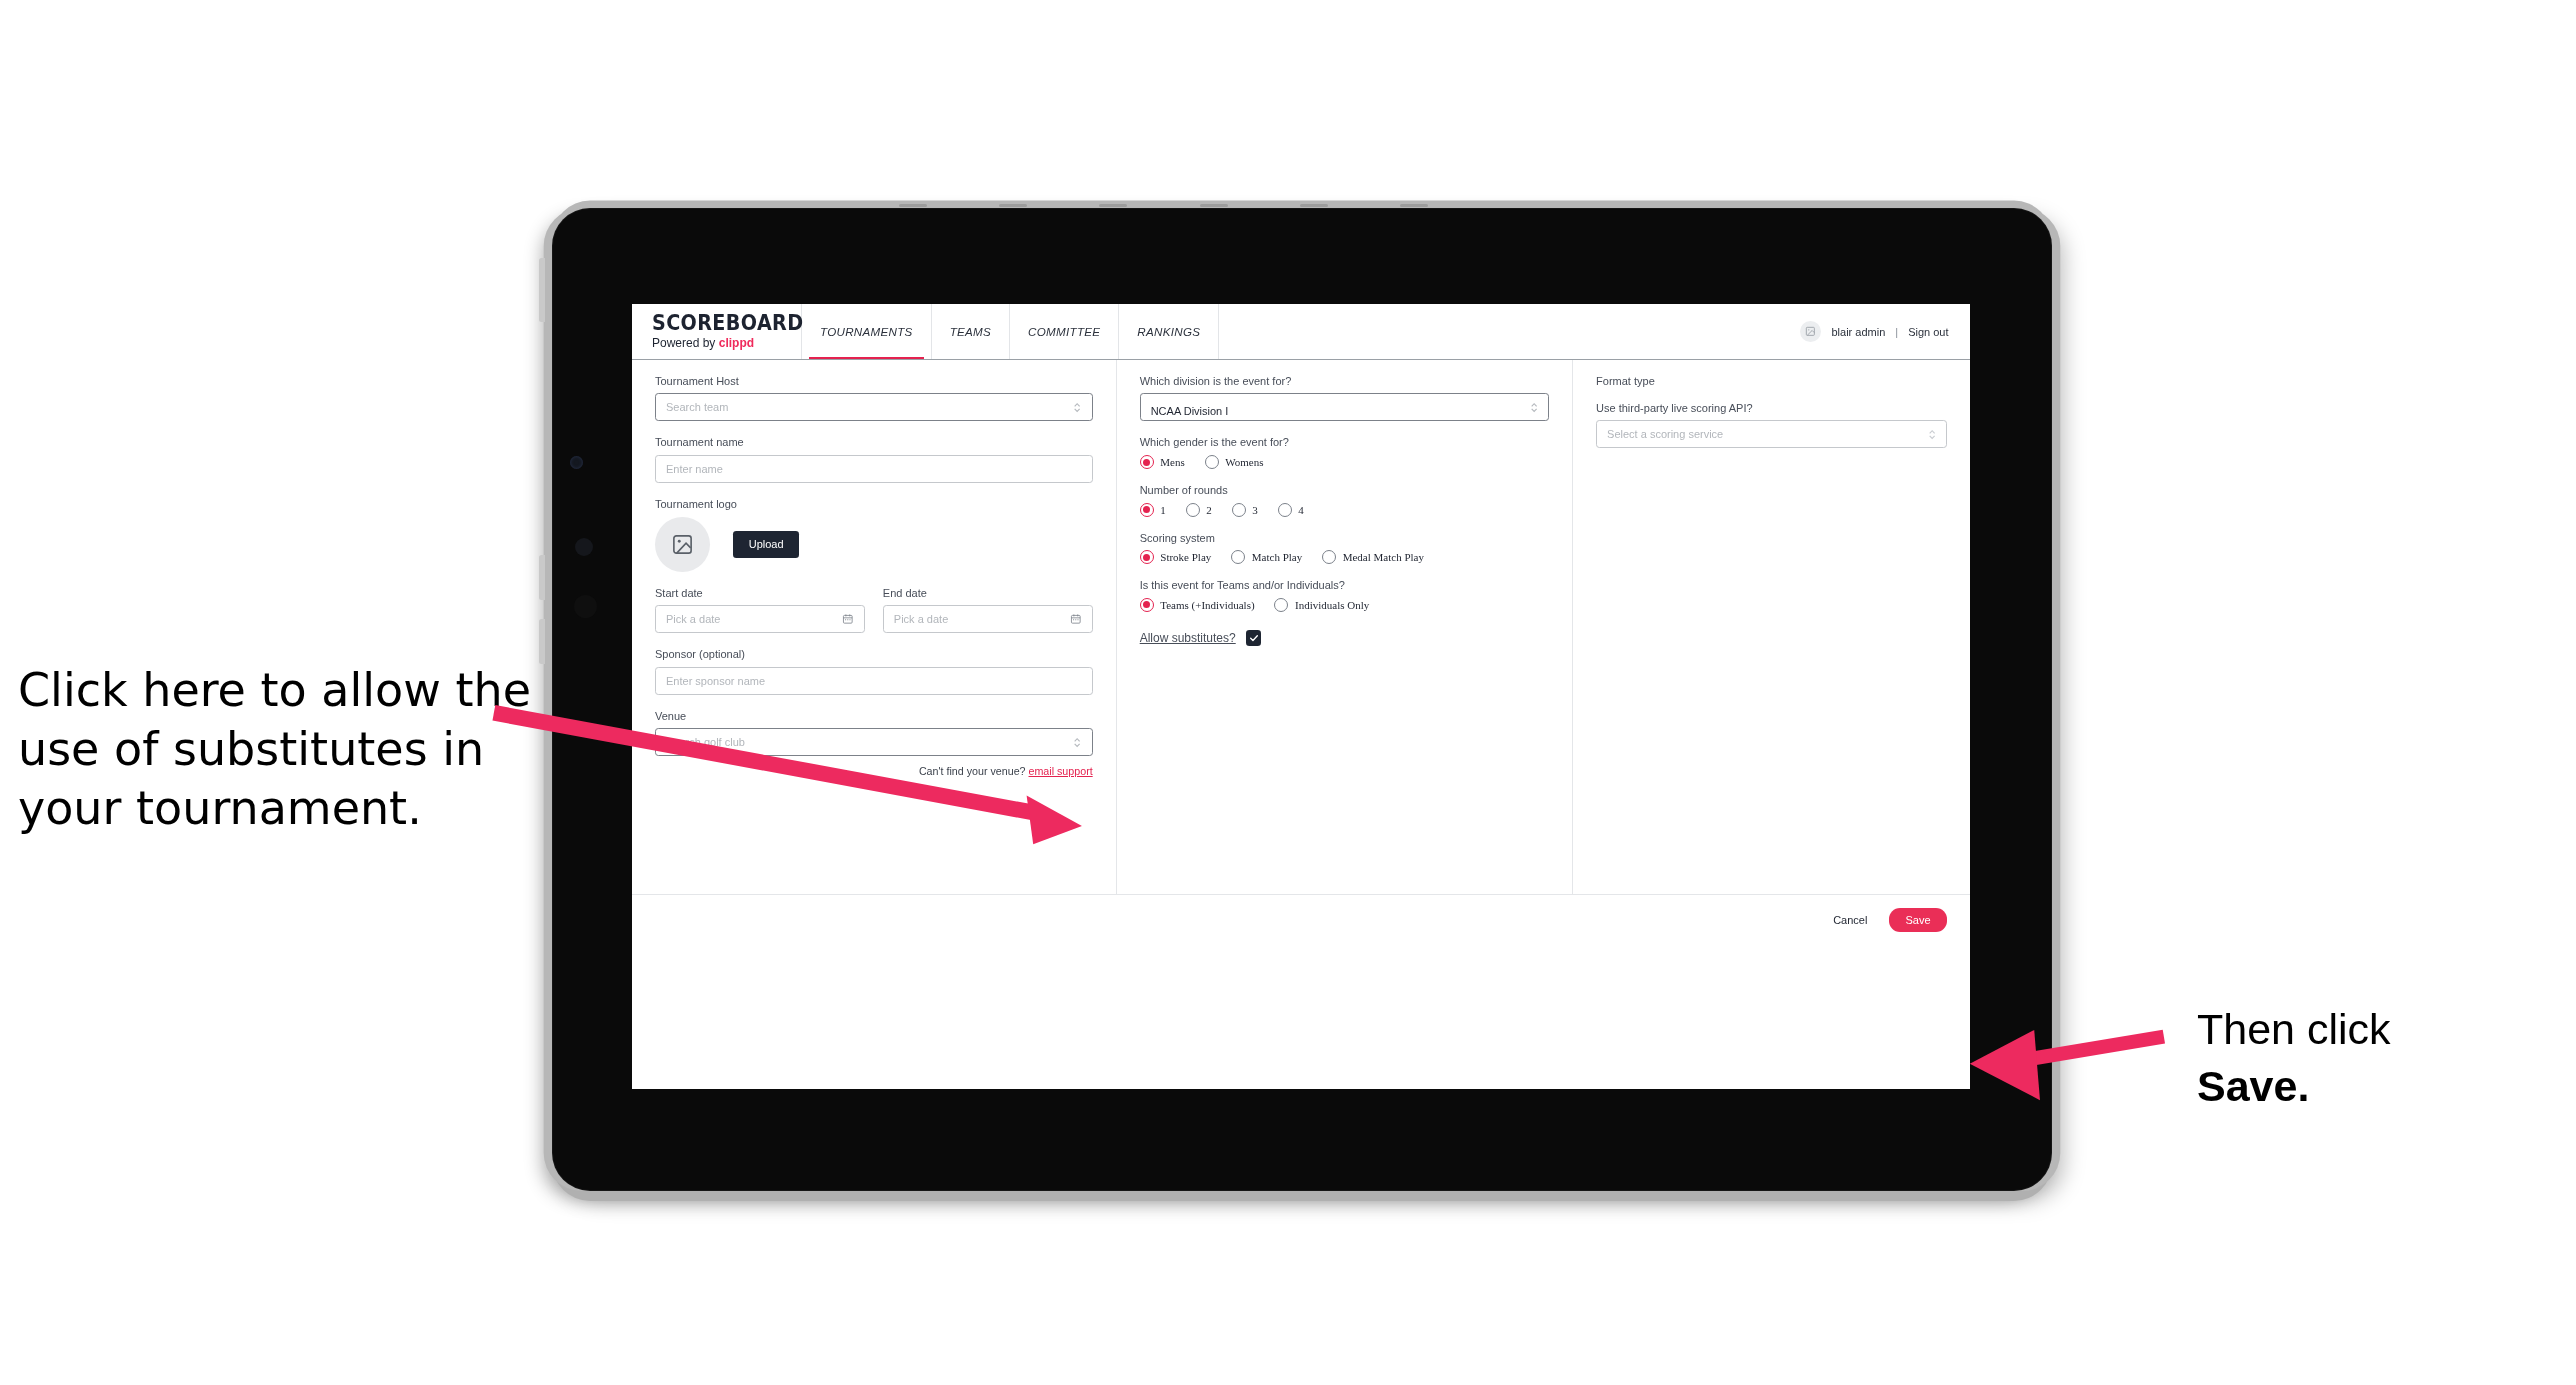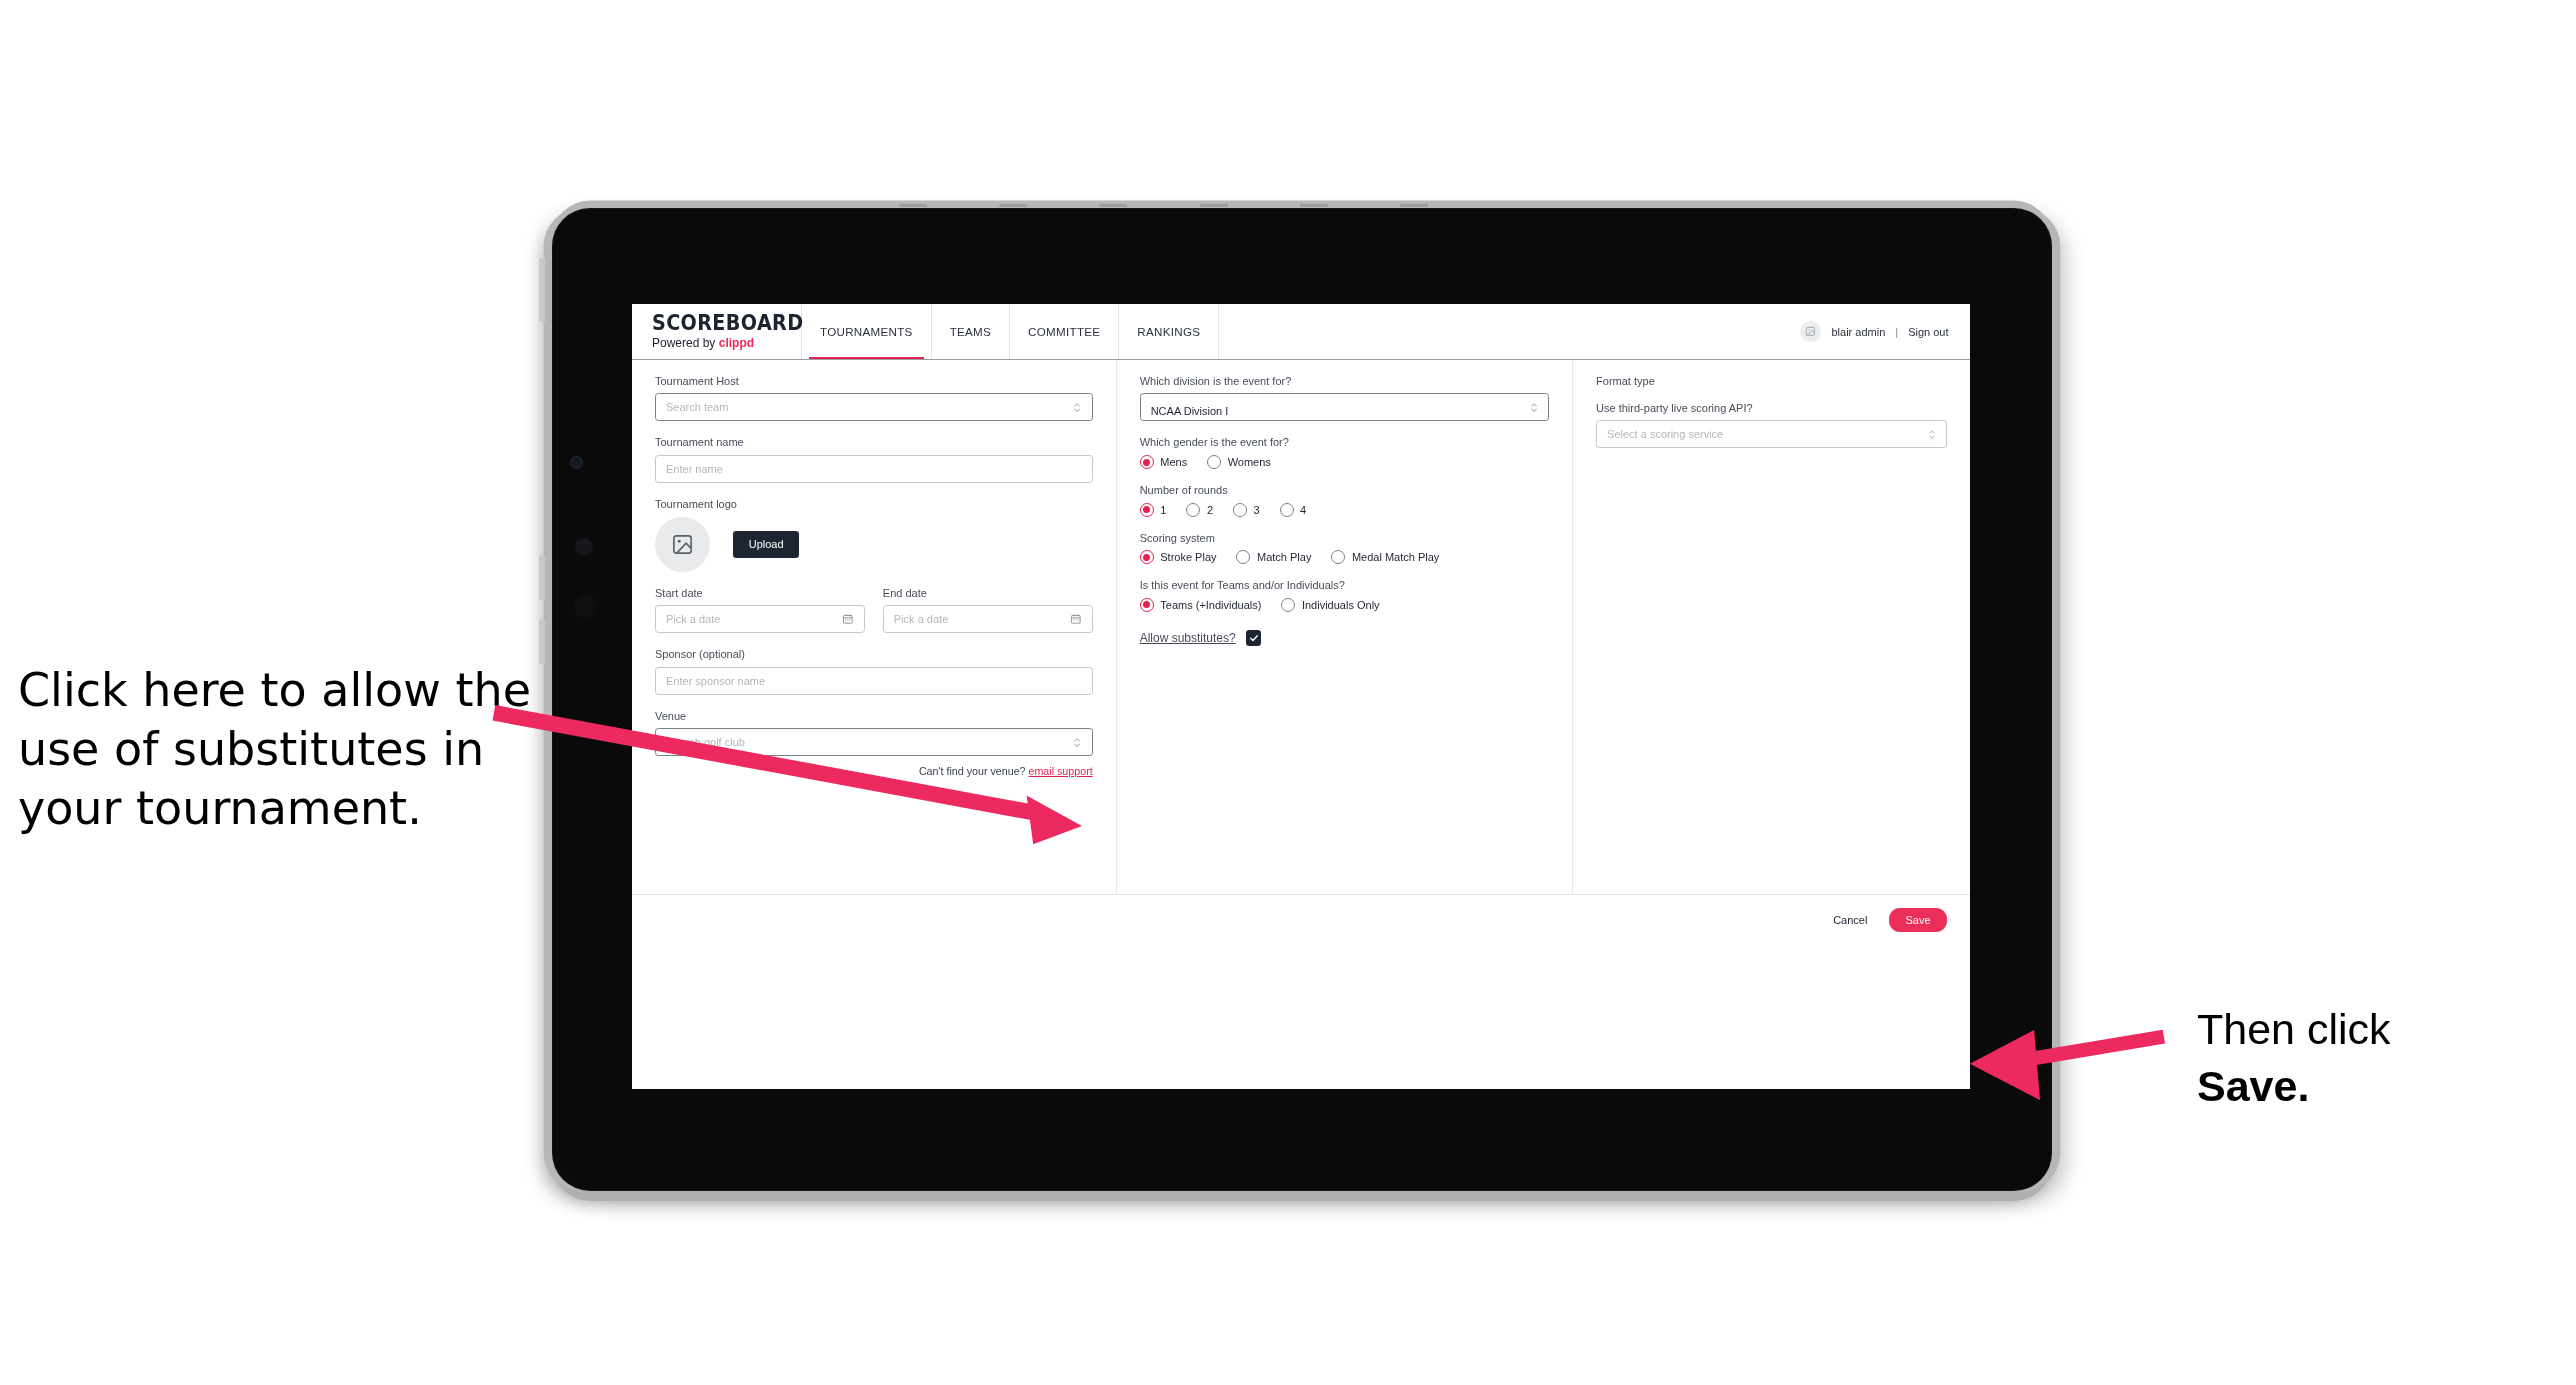--- a/index.html
+++ b/index.html
@@ -121,20 +121,21 @@
     margin-top: 3.3px;
     white-space: nowrap;
   }
   #brand-subline .clippd {
     color: #ef2a5b;
     font-weight: 700;
   }
   #nav-tabs {
     display: flex;
     align-items: stretch;
+    font-style: italic;
   }
   .nav-tab {
     display: flex;
     align-items: center;
     padding: 0 18px;
     font-size: 11.6px;
     letter-spacing: 0.3px;
     color: #2b313c;
     border-right: 0.8px solid #e3e5e8;
     position: relative;
@@ -271,20 +272,21 @@
     text-decoration: underline;
     cursor: pointer;
   }
 
   
   .radio-row {
     display: flex;
     gap: 8.3px;
     margin-bottom: 3.3px;
     flex-wrap: wrap;
+    font-family: Liberation Serif, serif;
   }
   .radio-opt {
     display: flex;
     align-items: center;
     gap: 6.6px;
     margin-right: 11.6px;
     cursor: pointer;
   }
   .radio-dot {
     width: 14px; height: 14px;

